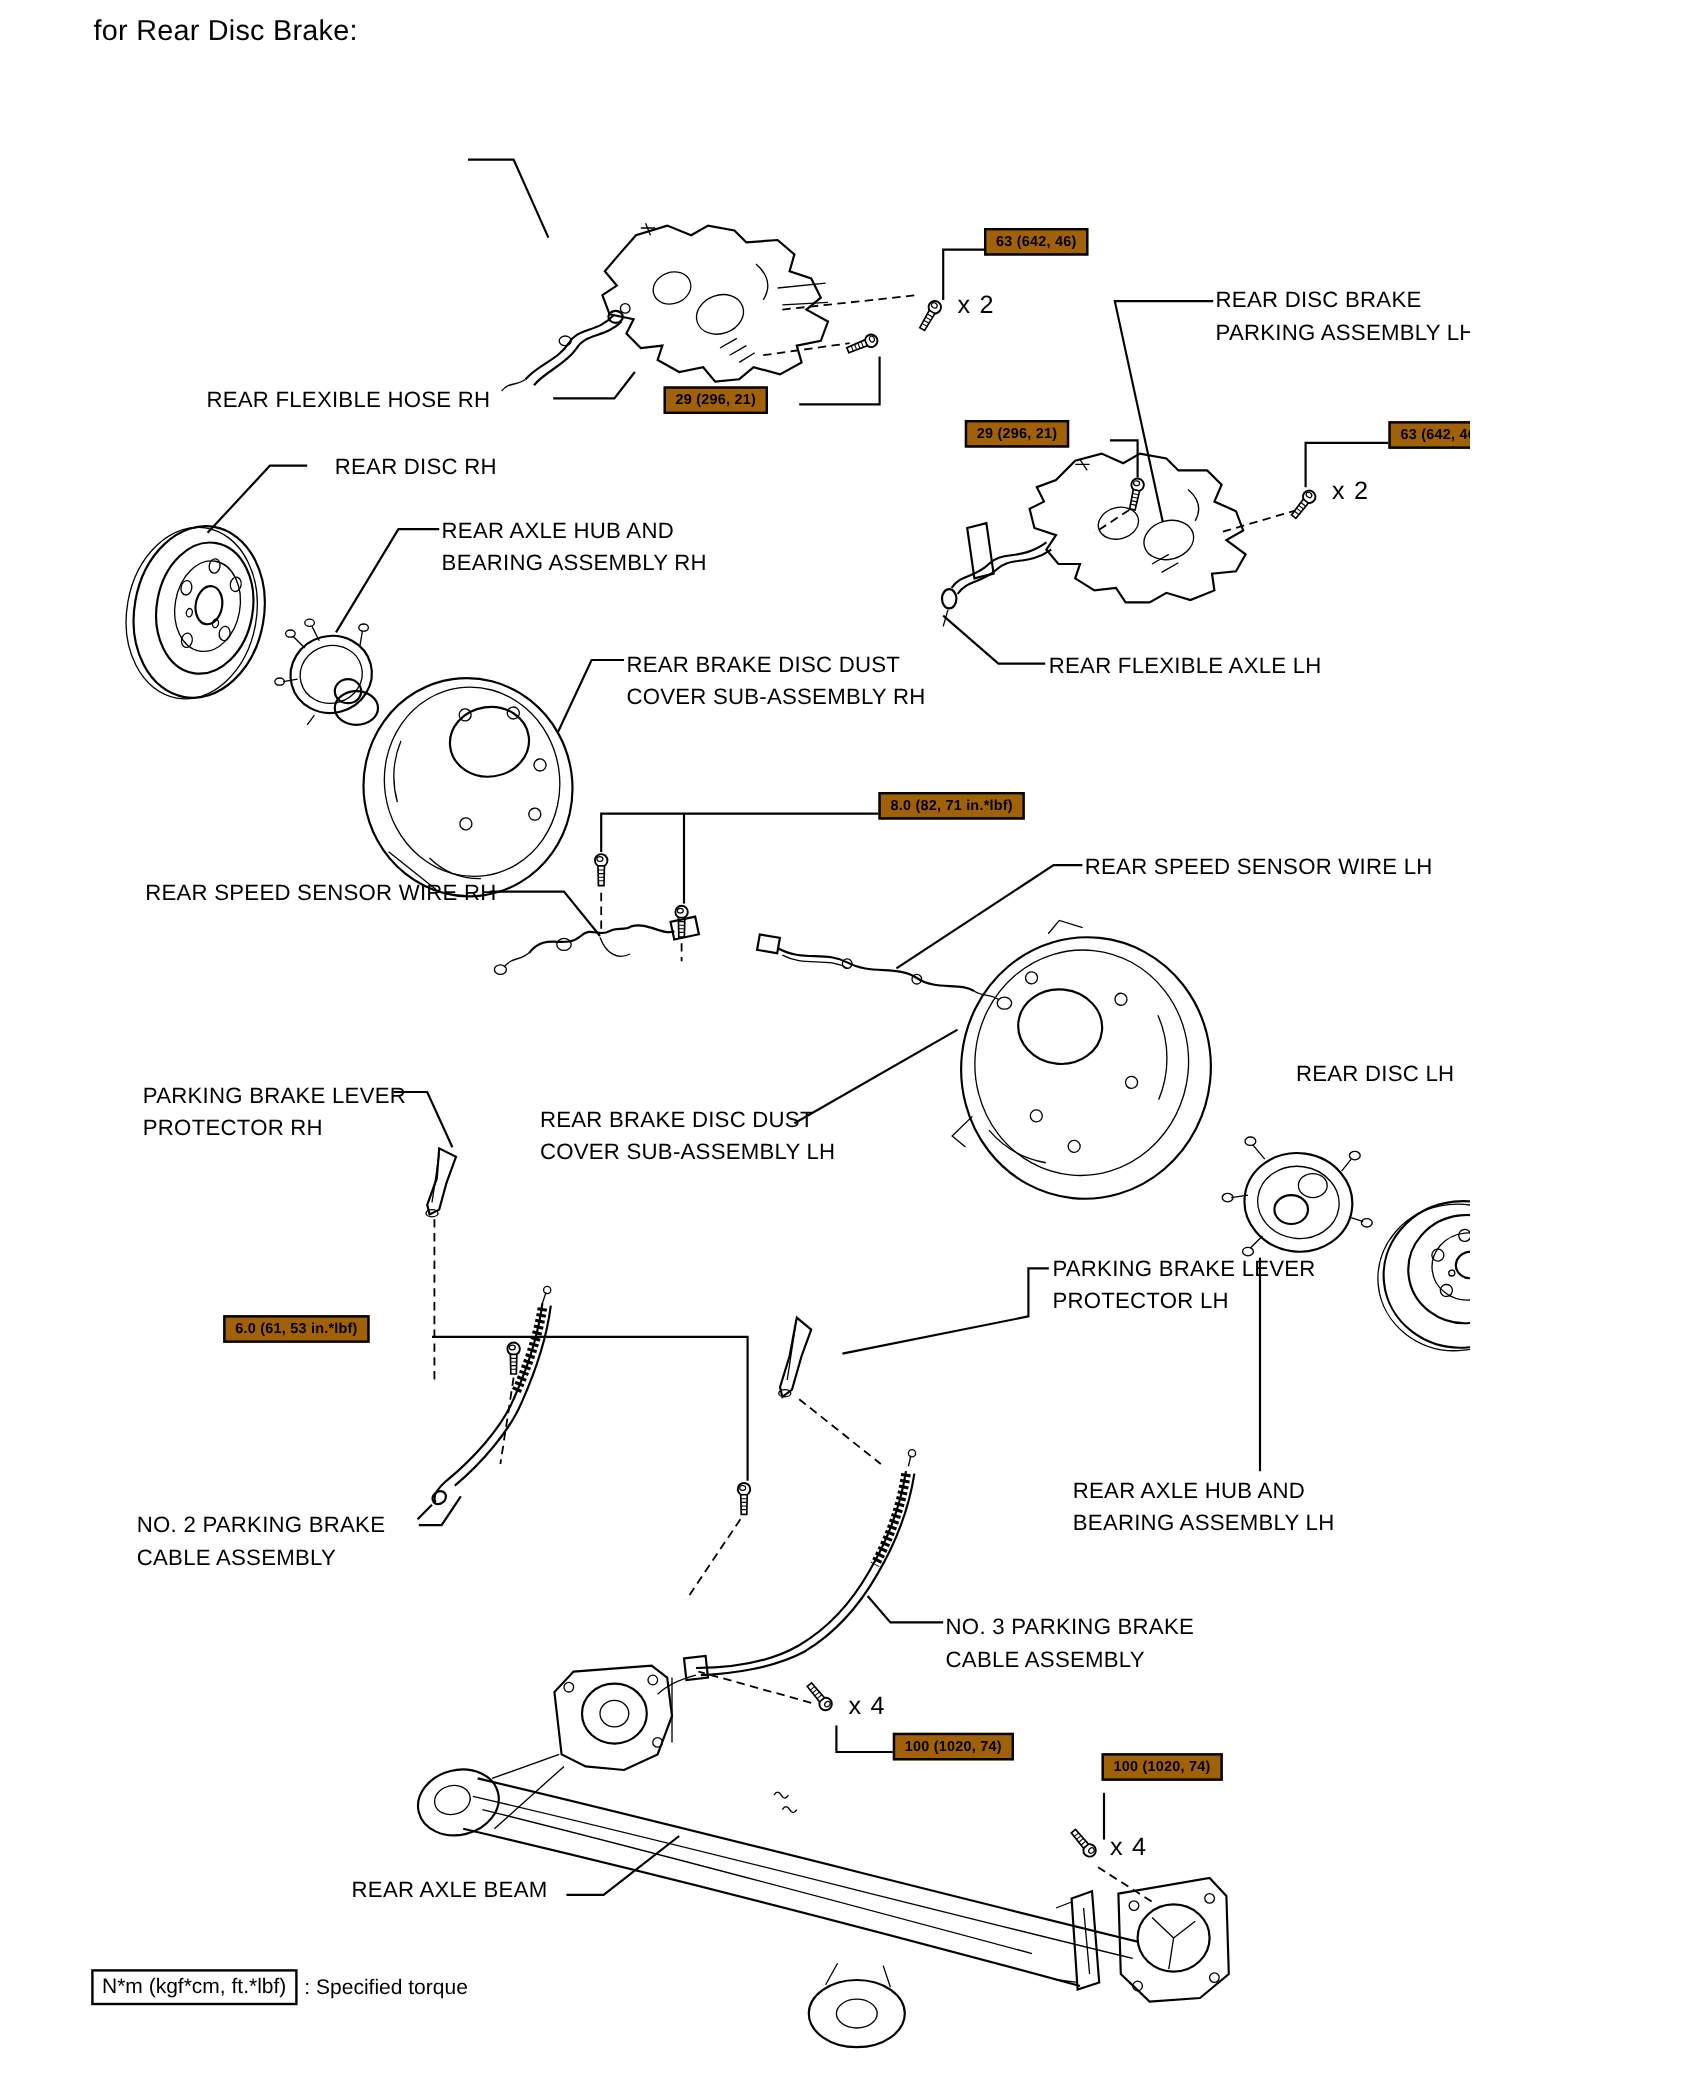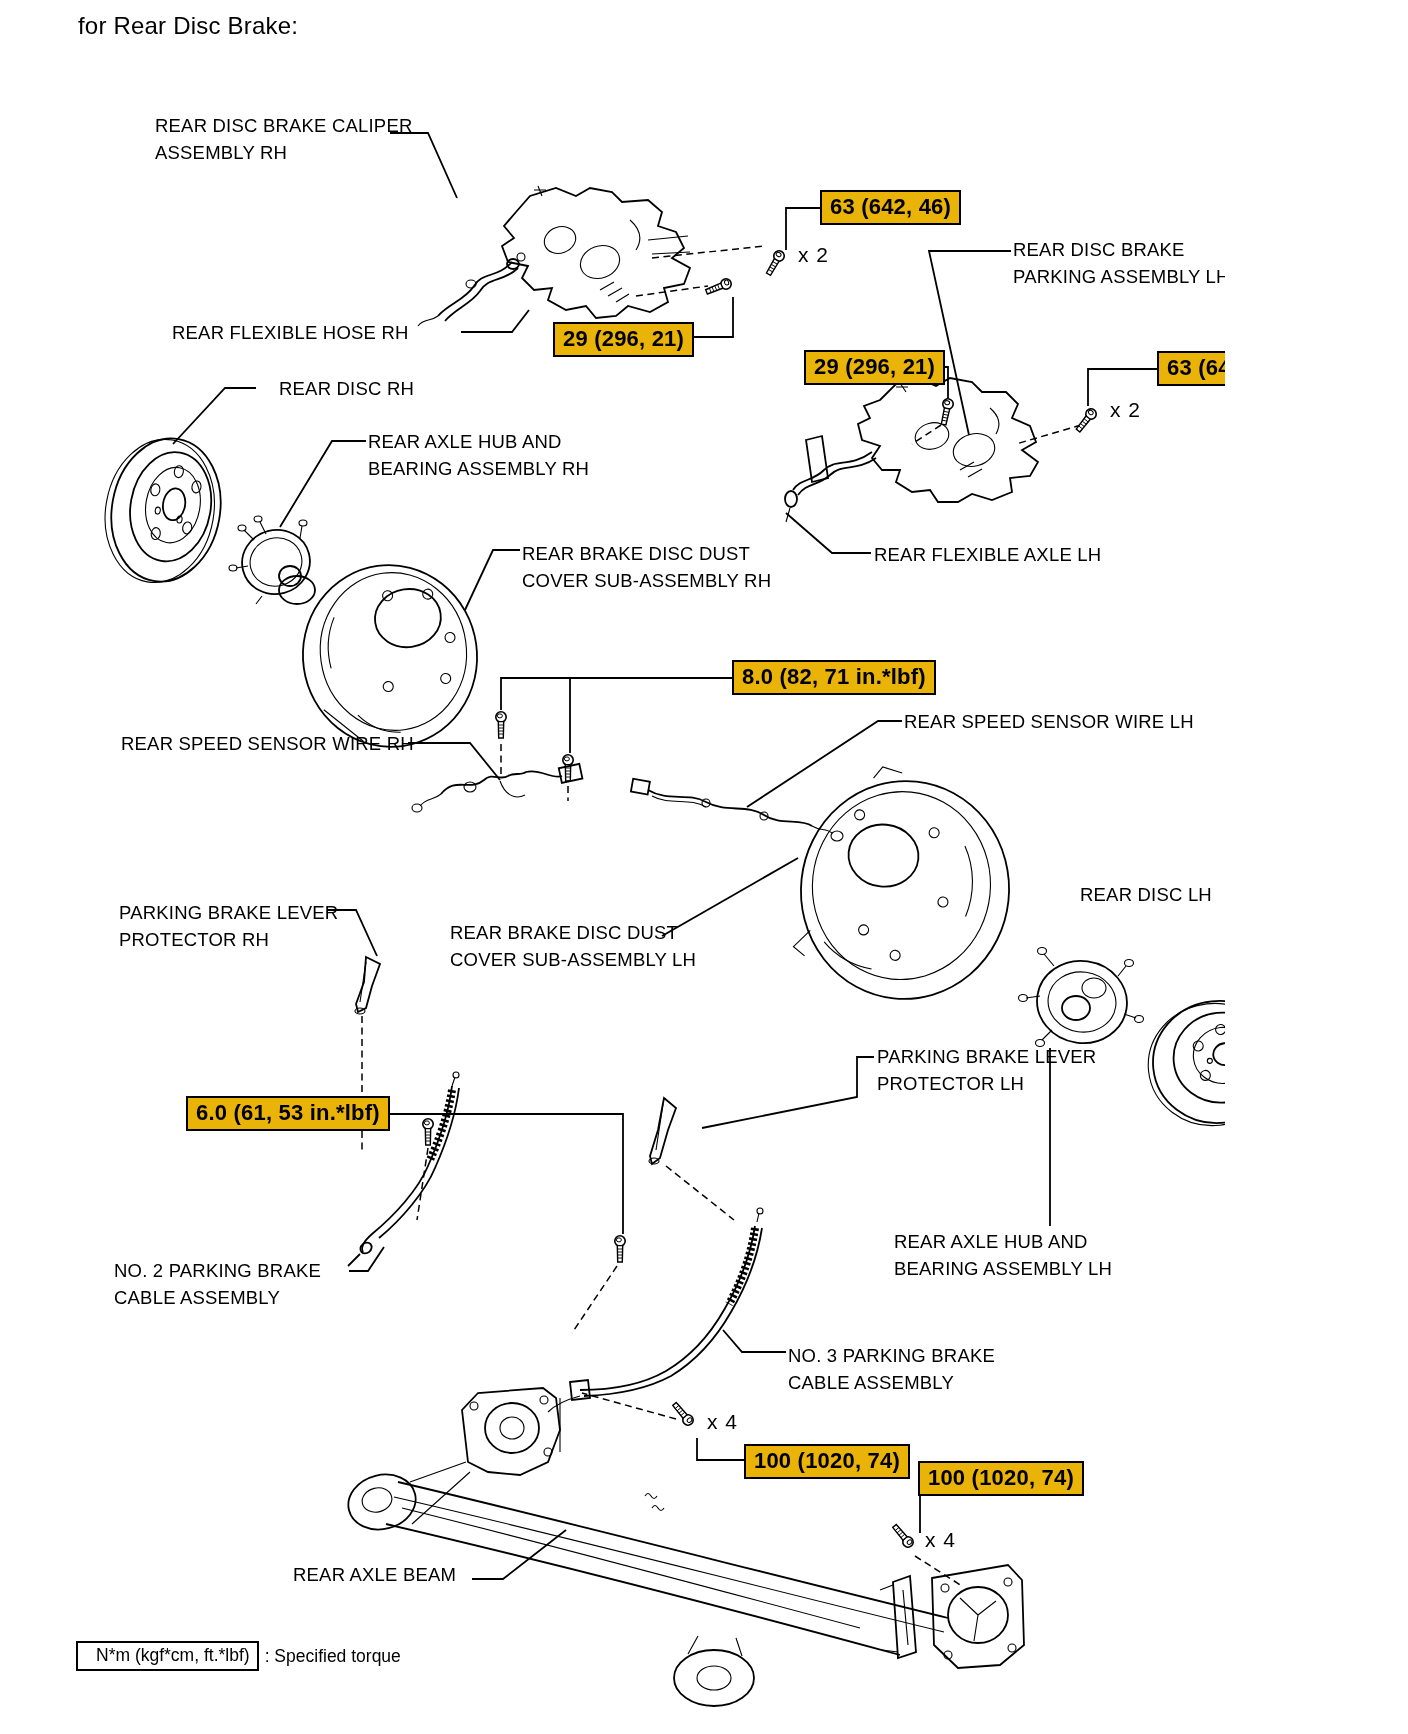--- a/index.html
+++ b/index.html
@@ -2,25 +2,25 @@
 <html><head>
 <meta charset="utf-8">
 <style>
   html,body{margin:0;padding:0;background:#fff;}
   .canvas{position:relative;width:1225px;height:1734px;background:#ffffff;
           font-family:"Liberation Sans",sans-serif;color:#000;overflow:hidden;}
   .art{position:absolute;left:0;top:0;}
   .page-title{position:absolute;font-size:24px;letter-spacing:0.2px;white-space:nowrap;}
   .lbl{position:absolute;font-size:18.5px;line-height:27px;letter-spacing:0.2px;white-space:nowrap;}
   .lbl span{display:block;}
-  .tq{position:absolute;border:2.6px solid #000;background:#eab308;padding:2px 8px 3px 8px;
-      font-size:22px;font-weight:bold;white-space:nowrap;letter-spacing:0.2px;}
+  .tq{position:absolute;border:2.6px solid #000;background:#a16207;padding:2px 8px 3px 8px;
+      font-size:12px;font-weight:bold;white-space:nowrap;letter-spacing:0.2px;}
   .qty{position:absolute;font-size:21px;white-space:nowrap;letter-spacing:1px;}
   .footnote{position:absolute;display:flex;align-items:center;gap:6px;font-size:17.5px;white-space:nowrap;}
-  .fbox{border:2px solid #000;padding:2px 7px 3px 18px;}
+  .fbox{border:2px solid #000;padding:2px 7px 3px 7px;}
   svg{display:block;}
   .ln{stroke:#000;stroke-width:1.8;fill:none;}
   .dash{stroke:#000;stroke-width:1.5;fill:none;stroke-dasharray:7 4.5;}
   .part{stroke:#000;fill:none;stroke-width:1.8;}
   .thin{stroke:#000;fill:none;stroke-width:1.1;}
   .spring{stroke:#000;fill:none;stroke-width:8;stroke-dasharray:2.6 2.4;}
 </style>
 </head>
 <body>
 
@@ -282,24 +282,20 @@
       <path class="part" d="M893,1582 L910,1576 L916,1652 L898,1658 Z"></path>
       <path class="thin" d="M903,1590 L908,1645 M880,1590 L893,1585 M882,1650 L898,1652"></path>
 
       <path class="thin" d="M645,1496 q3,-5 6,0 q3,5 6,0 M652,1508 q3,-5 6,0 q3,5 6,0"></path>
       <path class="thin" d="M560,1398 V1452"></path>
     </g>
   </svg>
 
   <div class="page-title" style="left:78px;top:12px;">for Rear Disc Brake:</div>
 
-  <div class="lbl" style="left:155px;top:112px;">
-    <span>REAR DISC BRAKE CALIPER</span>
-    <span>ASSEMBLY RH</span>
-  </div>
   <div class="lbl" style="left:172px;top:319px;">
     <span>REAR FLEXIBLE HOSE RH</span>
   </div>
   <div class="lbl" style="left:258px;top:375px;margin-left:21px;">
     <span>REAR DISC RH</span>
   </div>
   <div class="lbl" style="left:368px;top:428px;">
     <span>REAR AXLE HUB AND</span>
     <span>BEARING ASSEMBLY RH</span>
   </div>

